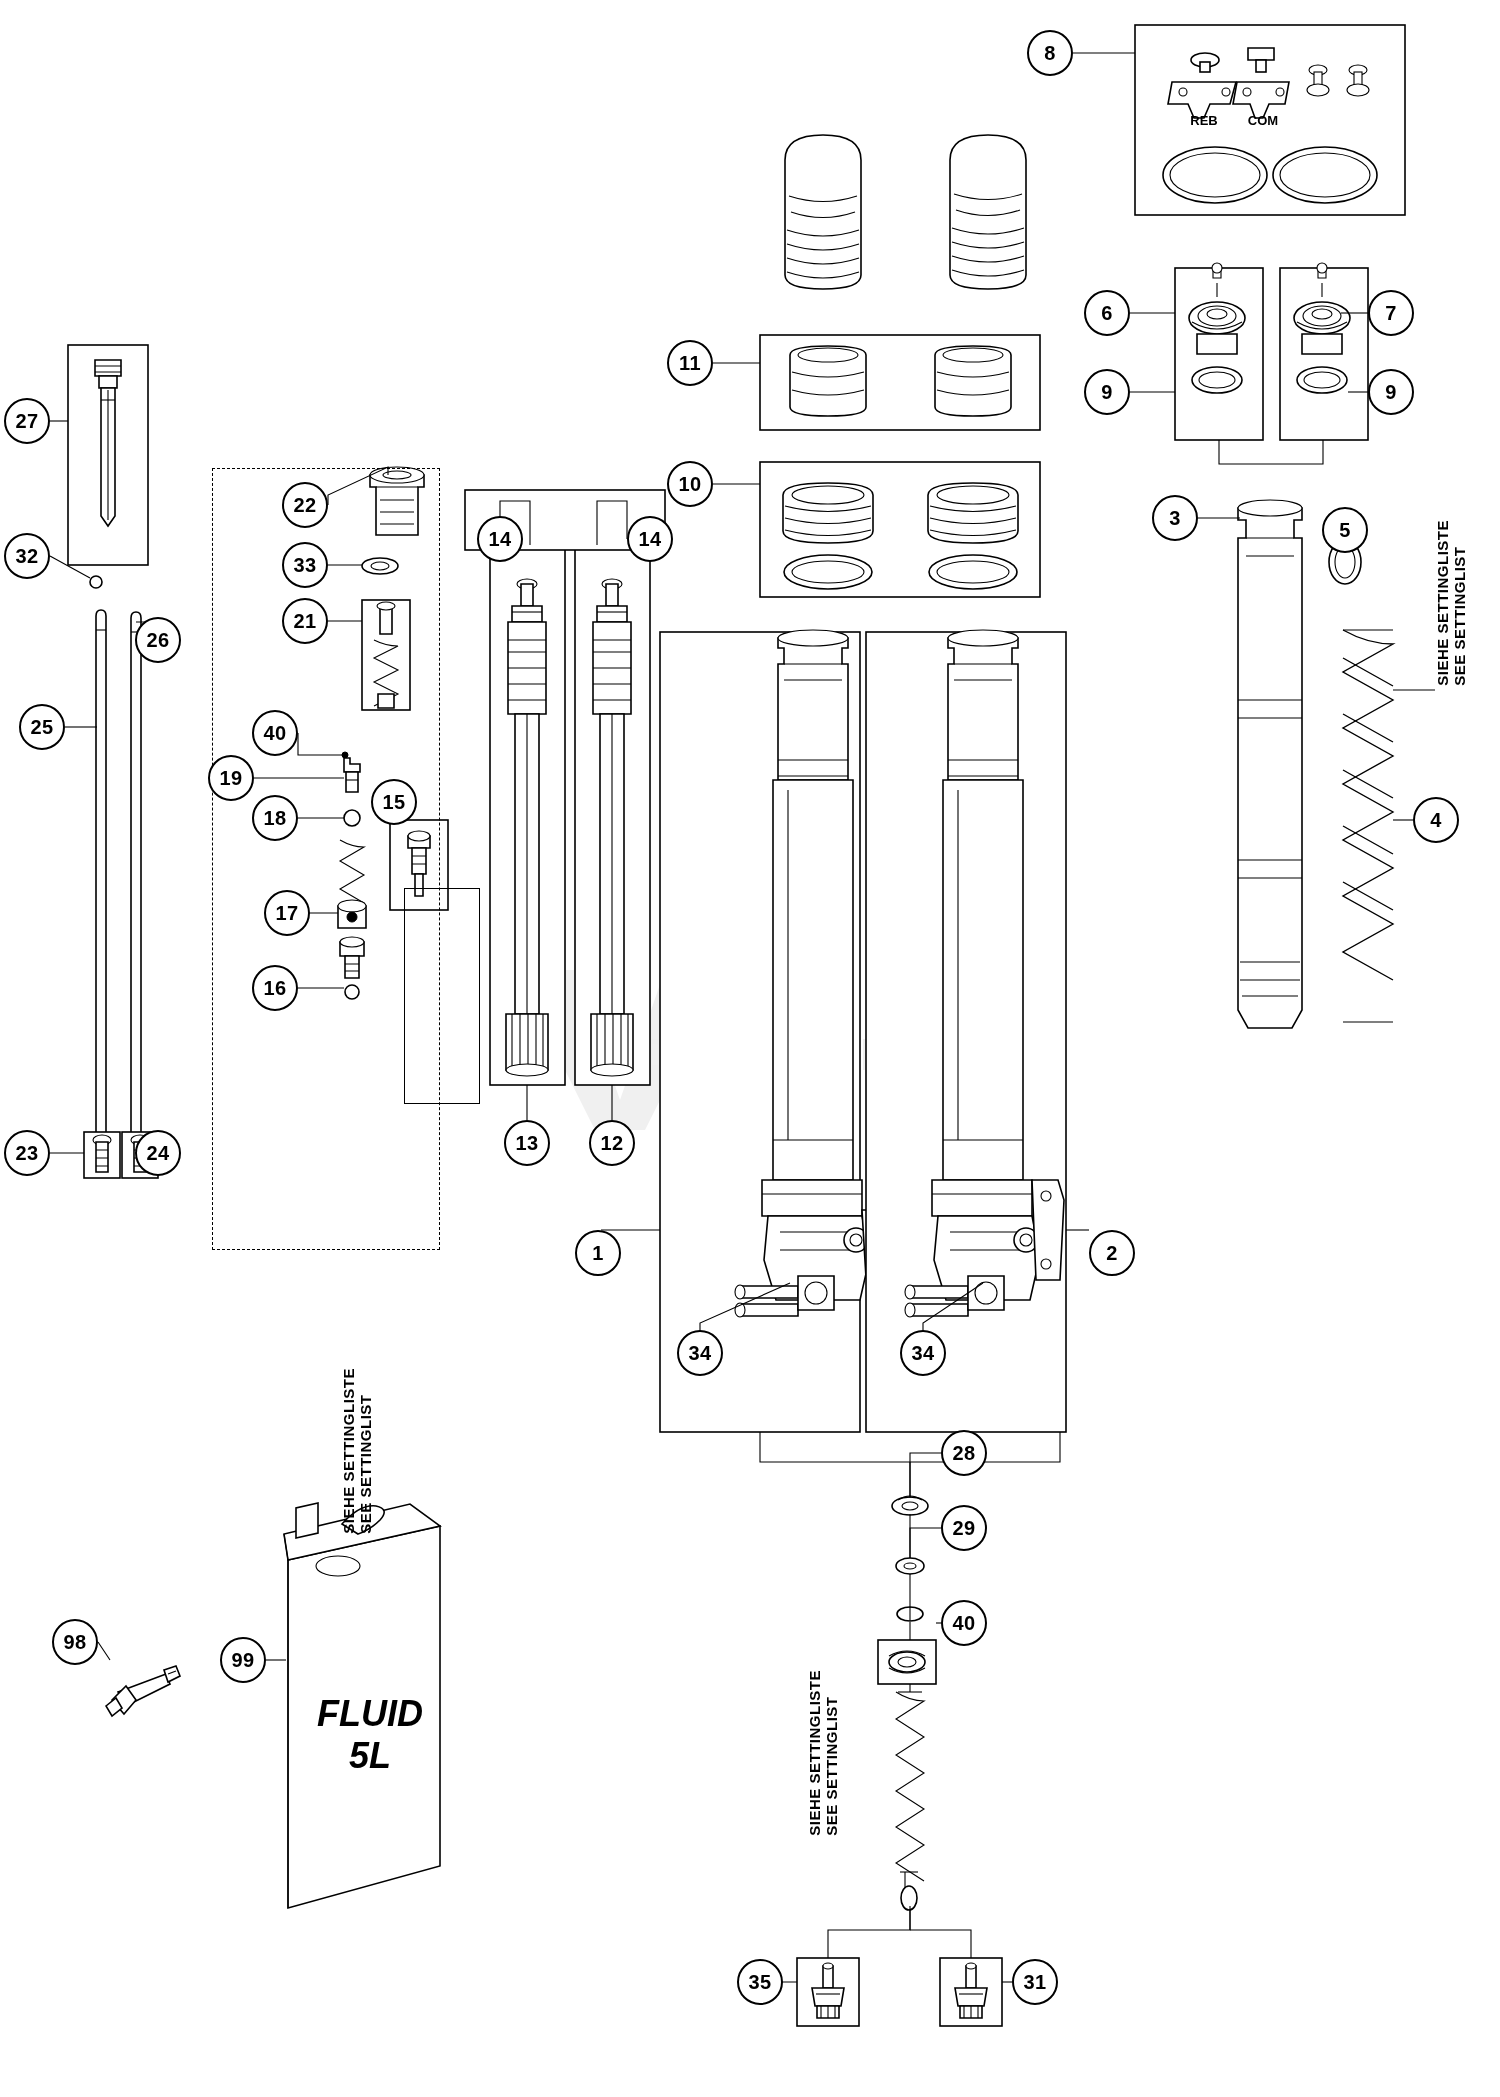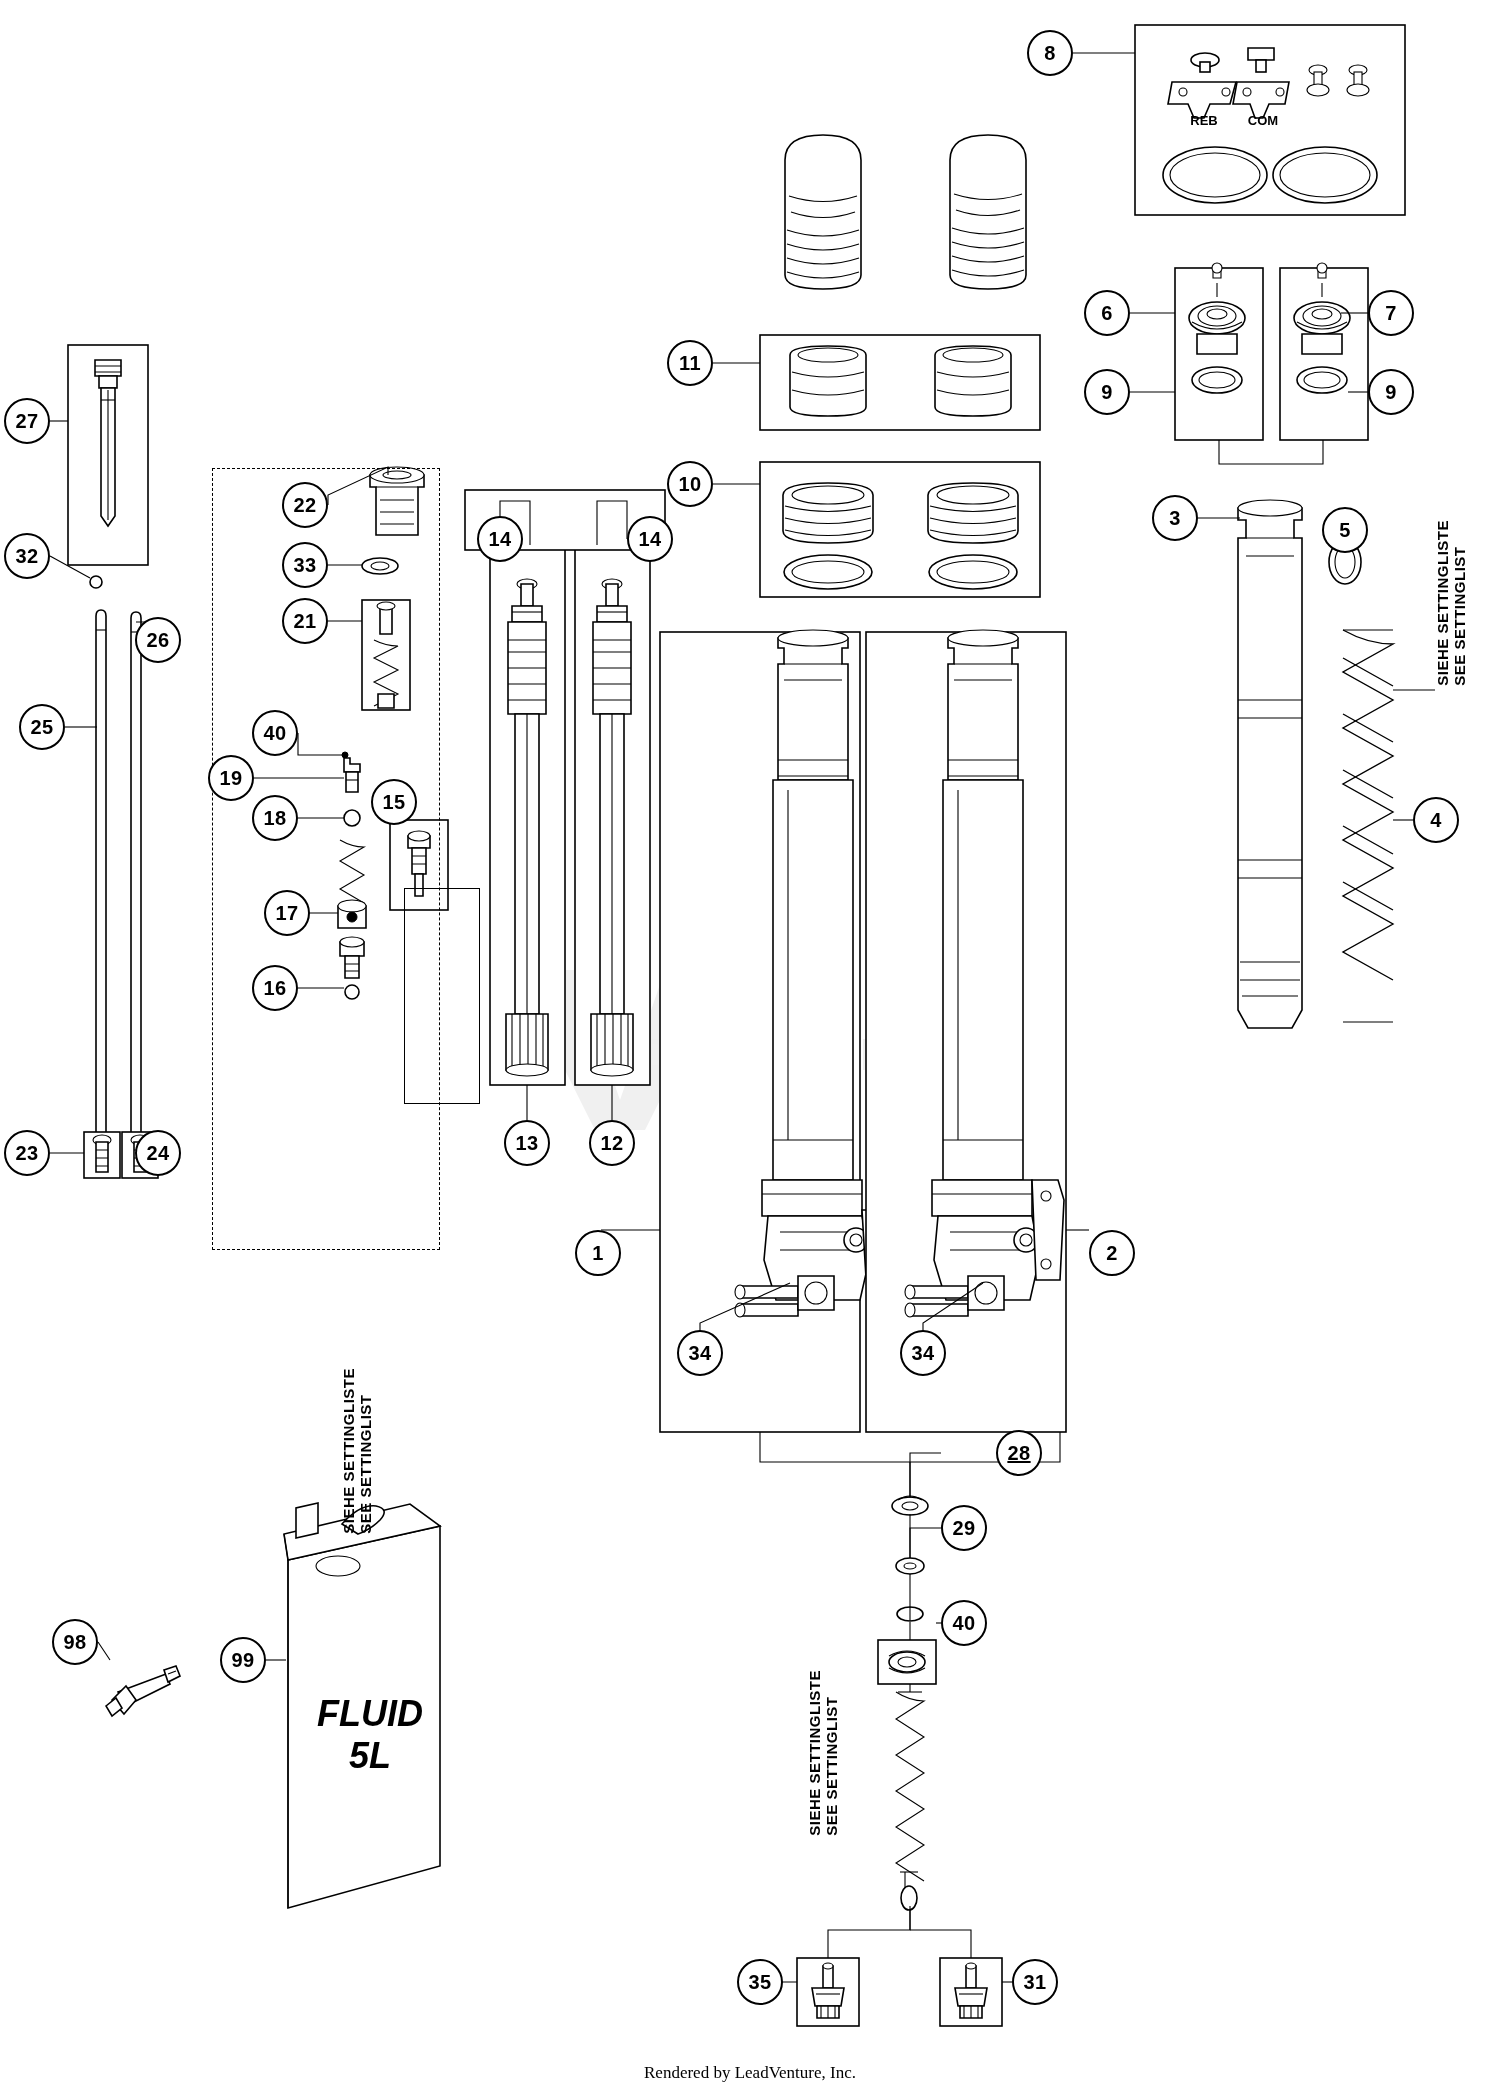--- a/index.html
+++ b/index.html
@@ -611,27 +611,26 @@
   <div class="callout" style="left:252px;  top:795px;text-align:center;">18</div>
   <div class="callout" style="left:208px;  top:755px;">19</div>
   <div class="callout" style="left:252px;  top:710px;">40</div>
   <div class="callout" style="left:282px;  top:598px;">21</div>
   <div class="callout" style="left:282px;  top:482px;">22</div>
   <div class="callout" style="left:4px;    top:1130px;">23</div>
   <div class="callout" style="left:135px;  top:1130px;">24</div>
   <div class="callout" style="left:19px;   top:704px;">25</div>
   <div class="callout" style="left:135px;  top:617px;">26</div>
   <div class="callout" style="left:4px;    top:398px;">27</div>
-  <div class="callout" style="left:996px;  top:1430px;text-decoration:underline;">28</div>
+  <div class="callout" style="left:941px;  top:1430px;">28</div>
   <div class="callout" style="left:941px;  top:1505px;">29</div>
   <div class="callout" style="left:941px;  top:1600px;">40</div>
   <div class="callout" style="left:1012px; top:1959px;">31</div>
   <div class="callout" style="left:4px;    top:533px;">32</div>
   <div class="callout" style="left:282px;  top:542px;">33</div>
   <div class="callout" style="left:677px; top:1330px;">34</div>
   <div class="callout" style="left:900px; top:1330px;">34</div>
   <div class="callout" style="left:737px;  top:1959px;">35</div>
   <div class="callout" style="left:52px;   top:1619px;">98</div>
   <div class="callout" style="left:220px;  top:1637px;">99</div>
 
-  <div id="footer">Rendered by LeadVenture, Inc.</div>
 
 </div>
 
 </body></html>

